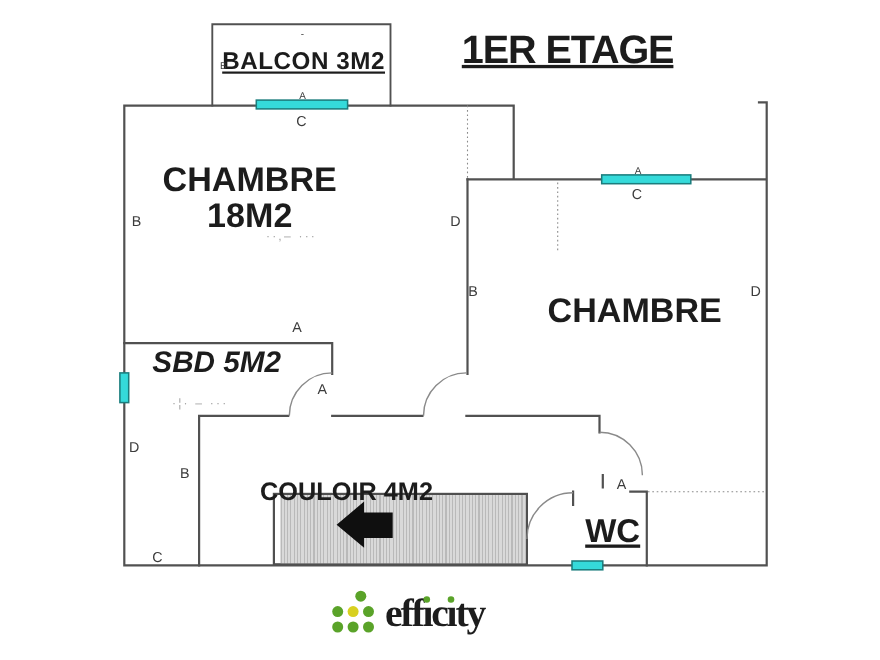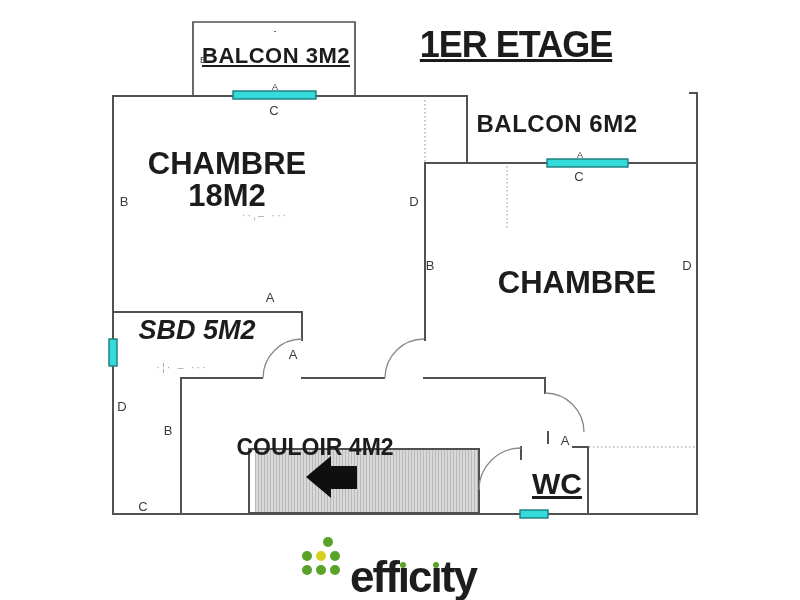--- a/index.html
+++ b/index.html
@@ -27,23 +27,23 @@
   .t-balcon3{font-size:22px;letter-spacing:.5px;text-decoration:underline;}
   .t-balcon6{font-size:24px;letter-spacing:.5px;}
   .t-ch{font-size:31px;line-height:32px;}
   .t-sbd{font-size:27px;}
   .t-couloir{font-size:23px;}
   .t-wc{font-size:30px;}
   .logo{position:absolute;left:300px;top:534px;width:200px;height:52px;}
   .dot{position:absolute;width:10px;height:10px;border-radius:50%;
        background:var(--logo-green,#5aa329);}
   .dot.yellow{background:var(--logo-yellow,#d8d020);}
-  .logo-word{position:absolute;left:50px;top:24px;font-size:44px;line-height:38px;
+  .logo-word{position:absolute;left:50px;top:4px;font-size:36px;line-height:38px;
              font-weight:bold;letter-spacing:-2px;color:var(--logo-text,#1d1d1d);
-             font-family:Liberation Sans, sans-serif;}
+             font-family:Liberation Serif, serif;}
   .logo-word .idot{position:relative;display:inline-block;}
   .logo-word .idot::after{content:"";position:absolute;left:50%;margin-left:-3px;top:4px;
              width:6px;height:6px;border-radius:50%;background:var(--logo-green,#5aa329);}
 </style>
 </head>
 <body>
 
 <div id="stage">
 
   <div class="stairs">
@@ -66,21 +66,20 @@
     <rect class="window" x="547" y="159" width="81" height="8"></rect>
     <rect class="window" x="109" y="339" width="8" height="27"></rect>
     <rect class="window" x="520" y="510" width="28" height="8"></rect>
     <polygon class="arrow" points="306,477 331,456 331,466 357,466 357,489 331,489 331,498"></polygon>
   </svg>
 
   <div class="room t-title" style="left:516px;top:45px;text-decoration:underline;">1ER ETAGE</div>
 
   <div class="room t-balcon3" style="left:276px;top:56px;">BALCON 3M2</div>
 
-  <div class="room t-balcon6" style="left:557px;top:124px;">BALCON 6M2</div>
 
   <div class="room t-ch" style="left:227px;top:180px;">
     <div>CHAMBRE</div>
     <div>18M2</div>
   </div>
   <div class="faded" style="left:265px;top:215px;">··,– ···</div>
 
   <div class="room t-ch" style="left:577px;top:283px;">
     <div>CHAMBRE</div>
   </div>

